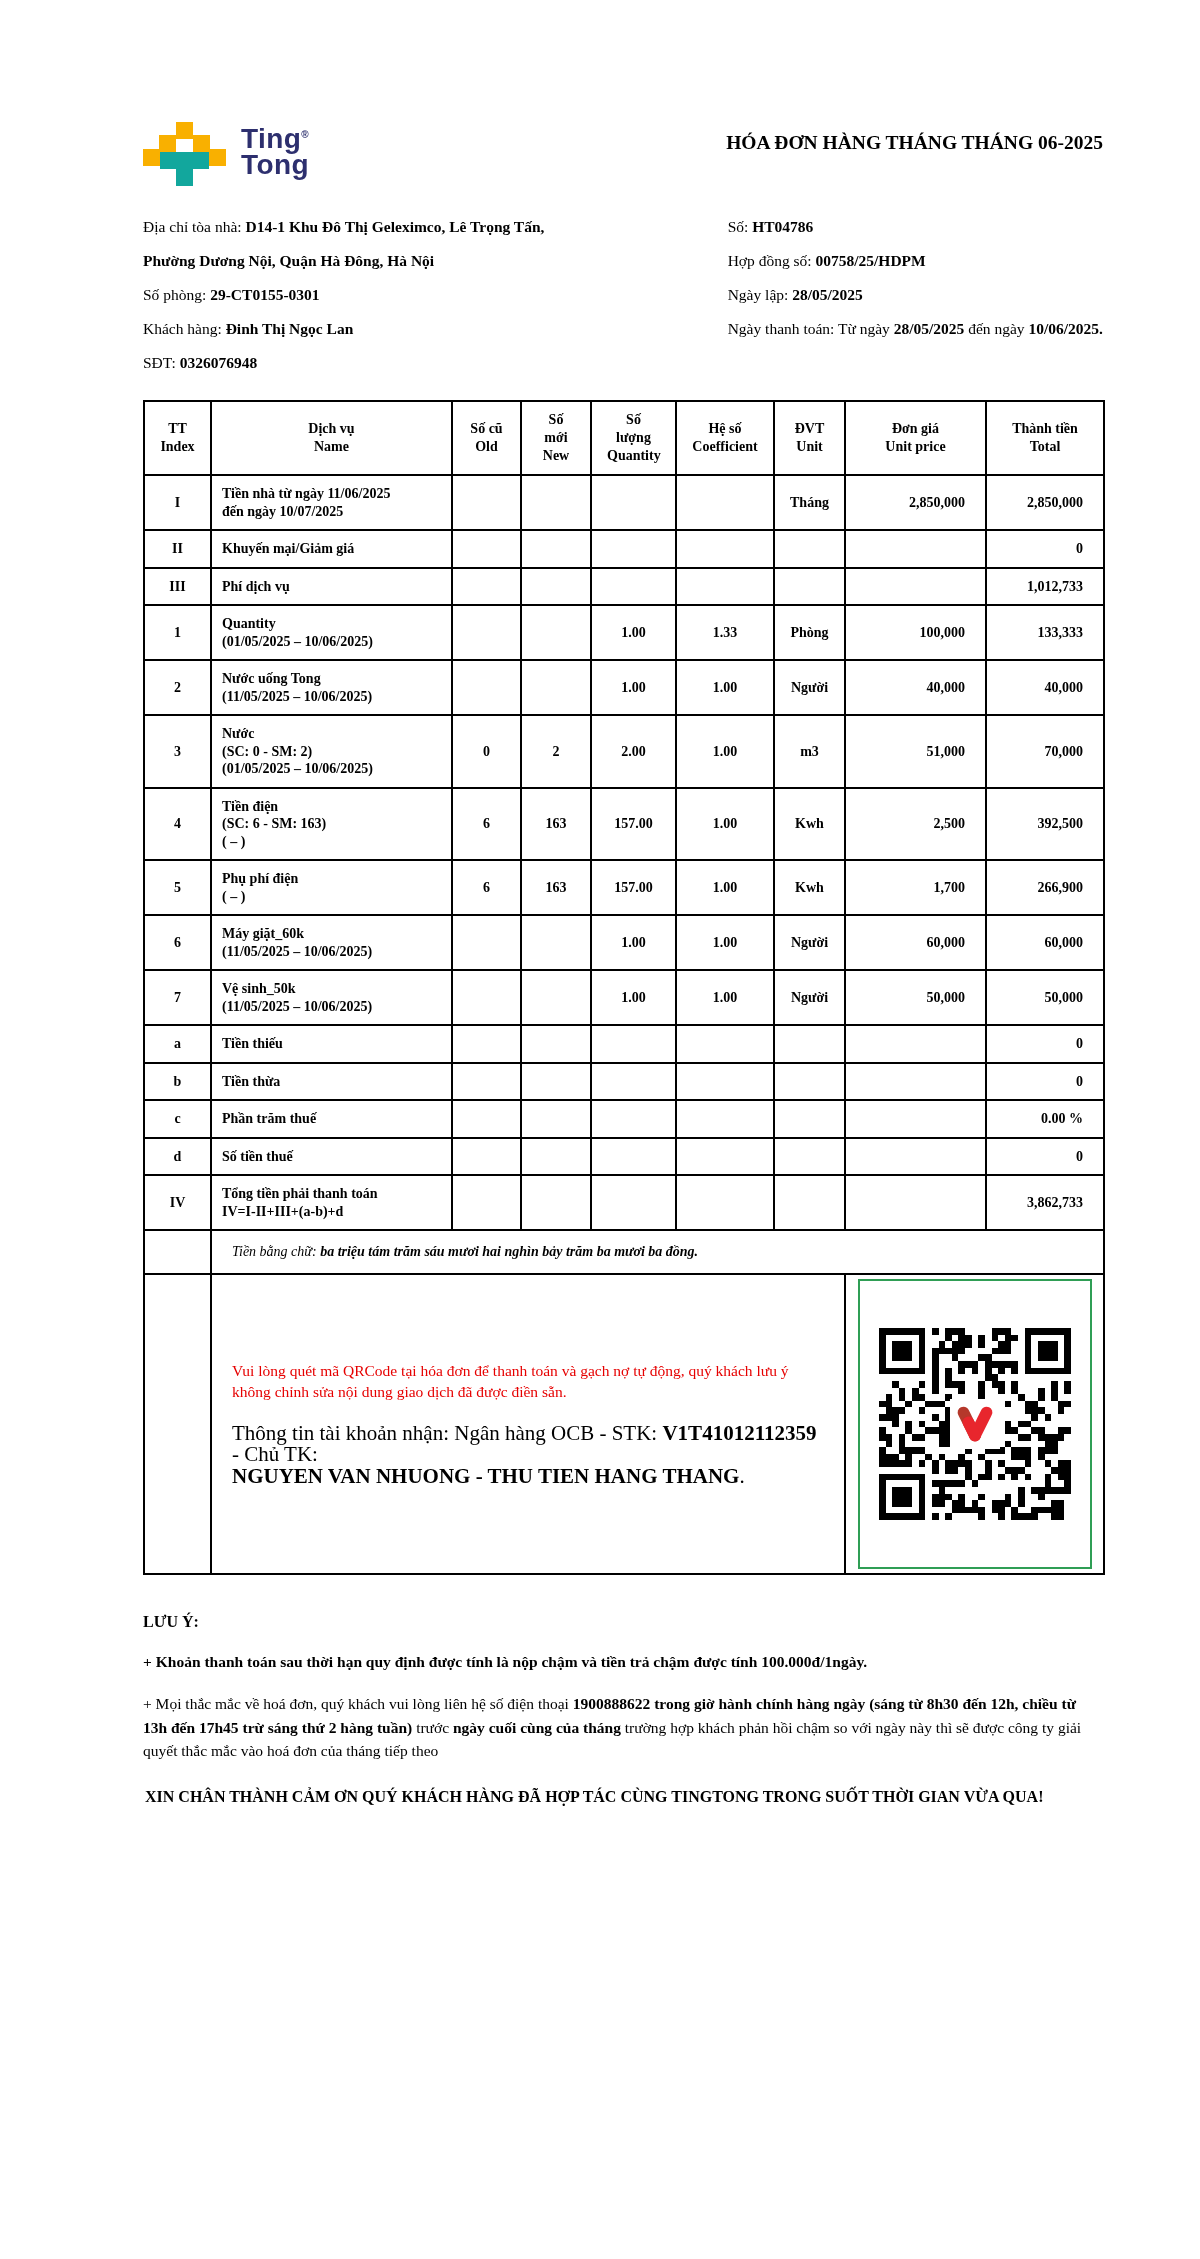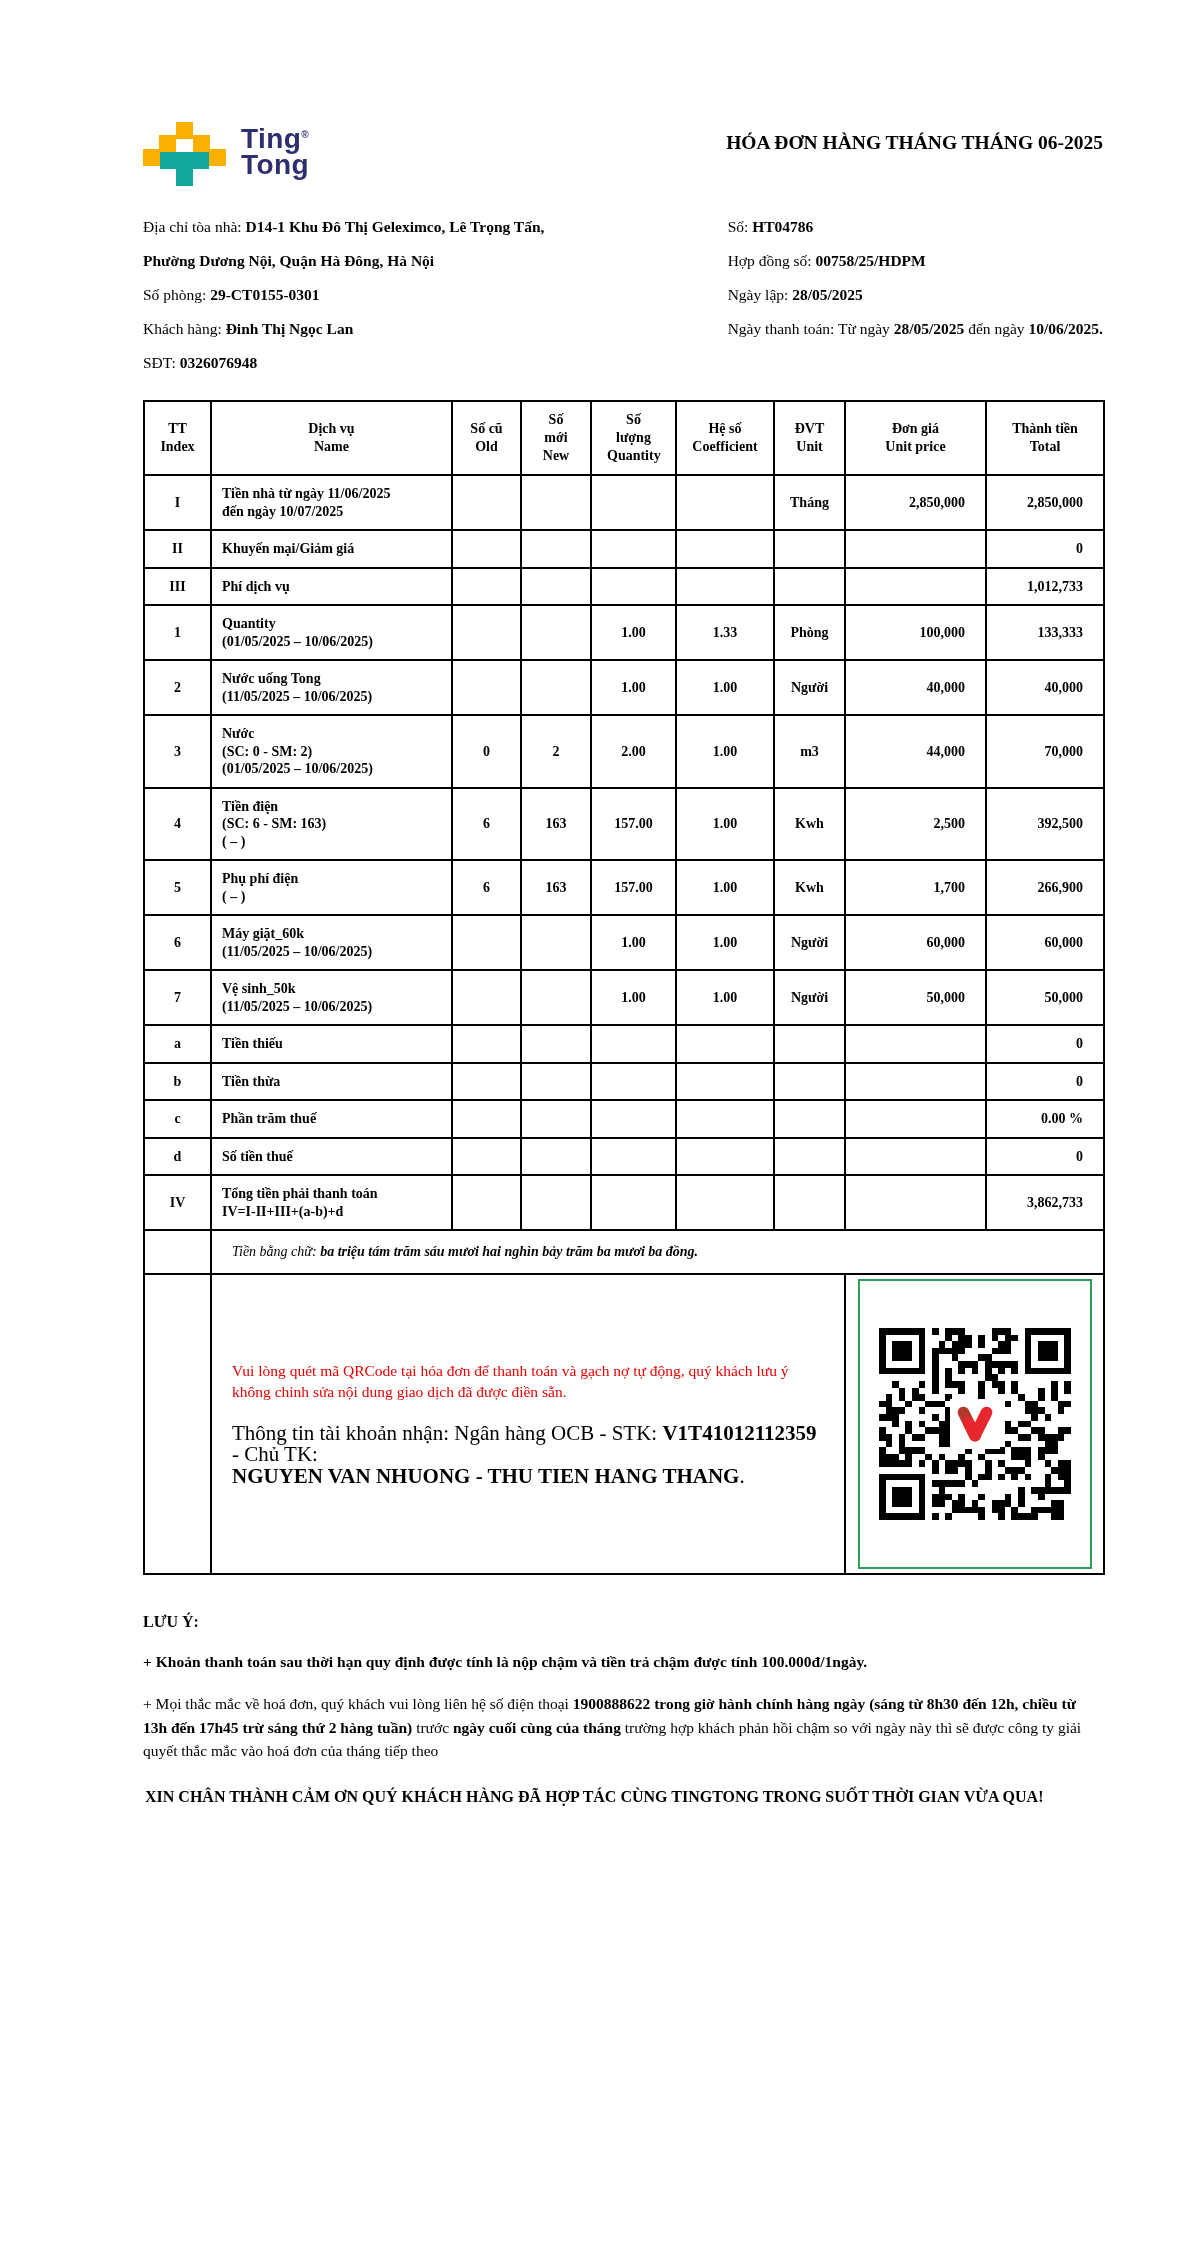--- a/index.html
+++ b/index.html
@@ -226,21 +226,21 @@
             <td class="name">
               <div>Nước</div>
               <div>(SC: 0 - SM: 2)</div>
               <div>(01/05/2025 – 10/06/2025)</div>
             </td>
             <td class="c">0</td>
             <td class="c">2</td>
             <td class="c">2.00</td>
             <td class="c">1.00</td>
             <td class="c">m3</td>
-            <td class="r">44,000</td>
+            <td class="r">51,000</td>
             <td class="r">70,000</td>
           </tr>
           <tr>
             <td class="c">4</td>
             <td class="name">
               <div>Tiền điện</div>
               <div>(SC: 6 - SM: 163)</div>
               <div>( – )</div>
             </td>
             <td class="c">6</td>

